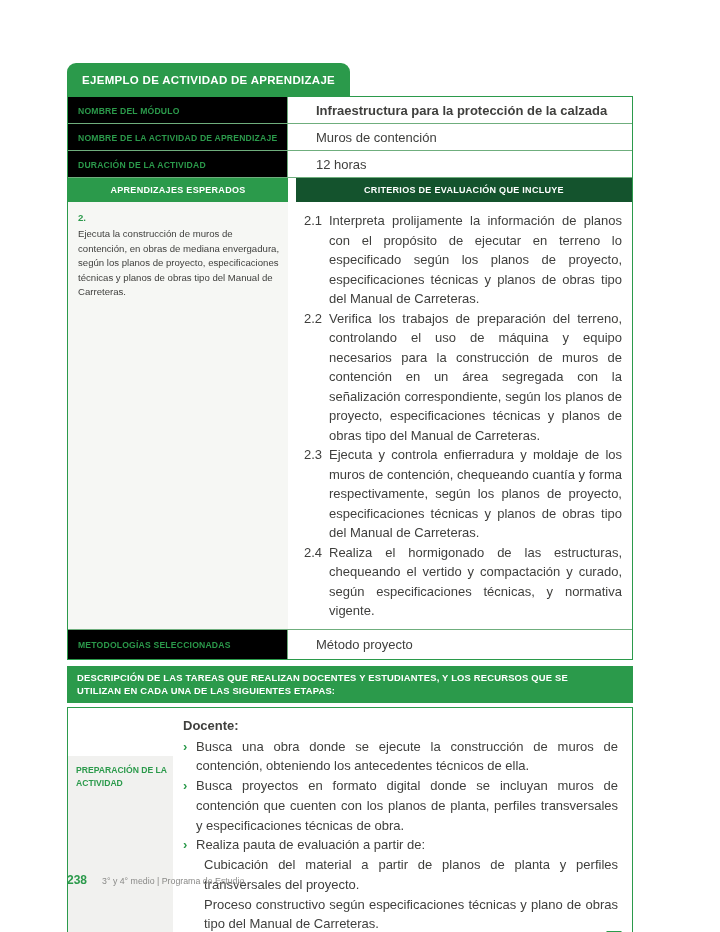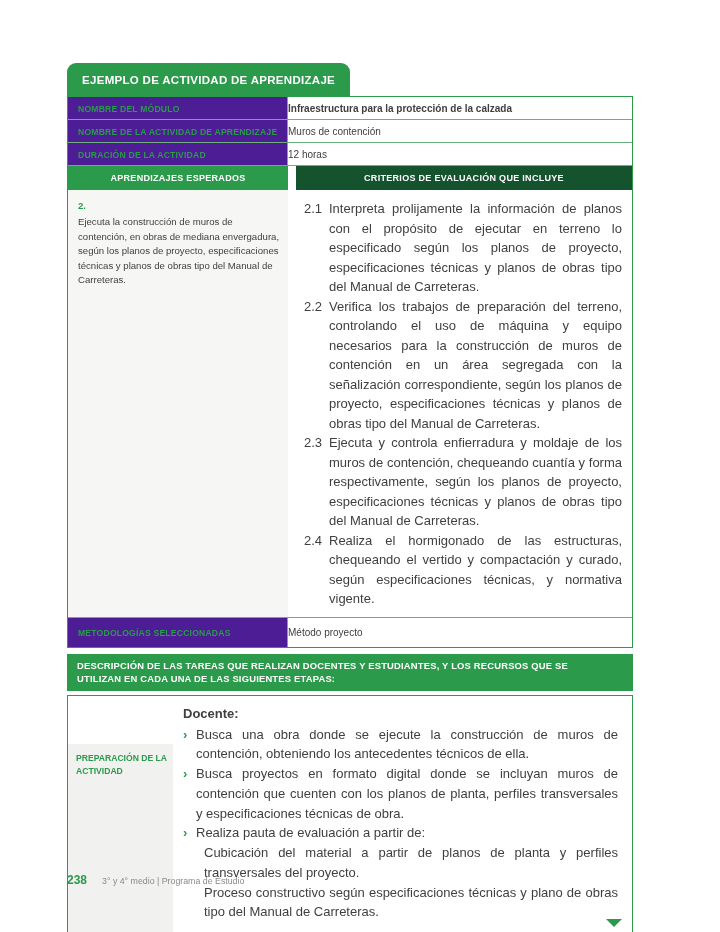--- a/index.html
+++ b/index.html
@@ -17,30 +17,30 @@
     letter-spacing:.3px;
     padding:11px 15px 10px 15px;
     border-radius:9px 9px 0 0;
   }
 
   
   .table { border:1.5px solid var(--green); background:#ffffff; }
   .row { display:grid; grid-template-columns:220px 1fr; }
   .info-row { border-bottom:1px solid #6fae7d; }
   .cell-label {
-    background:#4c1d95;
+    background:#000000;
     color:var(--green);
     font-weight:bold;
     font-size:8.6px;
     letter-spacing:.2px;
     padding:6px 8px 5px 10px;
     border-right:1px solid #6fae7d;
     display:flex; align-items:center;
   }
-  .cell-value { font-size:10px; padding:6px 10px 5px 0; display:flex; align-items:center;text-align:right; }
+  .cell-value { font-size:13px; padding:6px 10px 5px 28px; display:flex; align-items:center;text-align:right; }
   .cell-value.bold { font-weight:bold; }
 
   
   .head-row { display:grid; grid-template-columns:220px 1fr; }
   .head-left {
     background:var(--green); color:#fff; font-weight:bold; font-size:9px;
     letter-spacing:.3px; text-align:center; padding:7px 4px;
   }
   .head-right {
     background:#14532d; color:#fff; font-weight:bold; font-size:9px;

